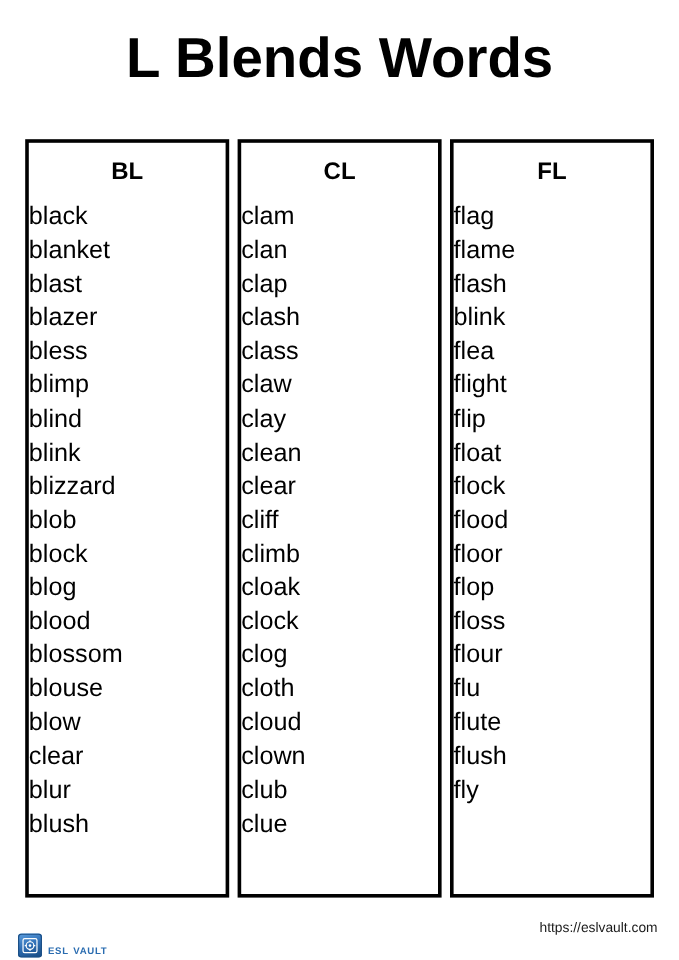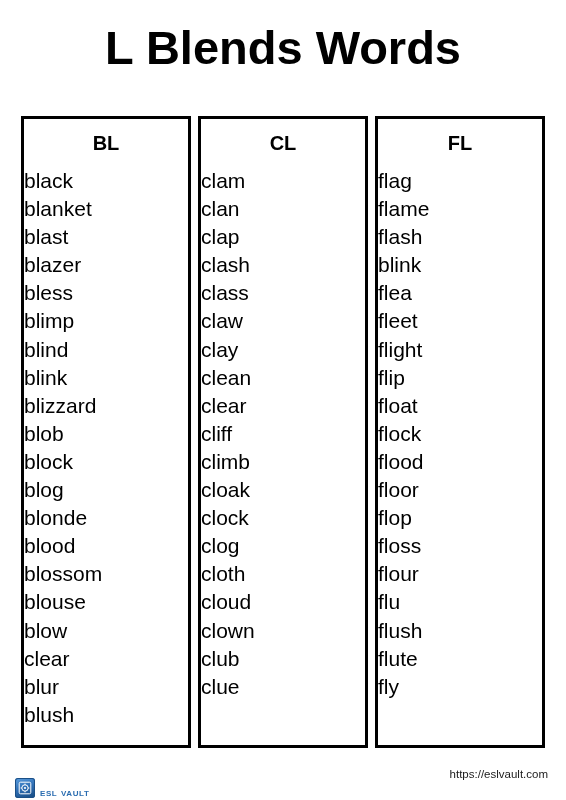--- a/index.html
+++ b/index.html
@@ -156,21 +156,20 @@
         <li class="word">blast</li>
         <li class="word">blazer</li>
         <li class="word">bless</li>
         <li class="word">blimp</li>
         <li class="word">blind</li>
         <li class="word">blink</li>
         <li class="word">blizzard</li>
         <li class="word">blob</li>
         <li class="word">block</li>
         <li class="word">blog</li>
-        <li class="word">blonde</li>
         <li class="word">blood</li>
         <li class="word">blossom</li>
         <li class="word">blouse</li>
         <li class="word">blow</li>
         <li class="word">clear</li>
         <li class="word">blur</li>
         <li class="word">blush</li>
       </ul>
     </div>
 
@@ -200,33 +199,32 @@
     </div>
 
     <div class="column">
       <div class="col-header">FL</div>
       <ul class="word-list">
         <li class="word">flag</li>
         <li class="word">flame</li>
         <li class="word">flash</li>
         <li class="word">blink</li>
         <li class="word">flea</li>
-        <li class="word">fleet</li>
         <li class="word">flight</li>
         <li class="word">flip</li>
         <li class="word">float</li>
         <li class="word">flock</li>
         <li class="word">flood</li>
         <li class="word">floor</li>
         <li class="word">flop</li>
         <li class="word">floss</li>
         <li class="word">flour</li>
         <li class="word">flu</li>
+        <li class="word">flute</li>
         <li class="word">flush</li>
-        <li class="word">flute</li>
         <li class="word">fly</li>
       </ul>
     </div>
 
   </div>
 
   <div class="footer">
     <div class="brand">
       <span class="brand-icon">
         <svg width="14" height="14" viewBox="0 0 14 14" aria-hidden="true">

